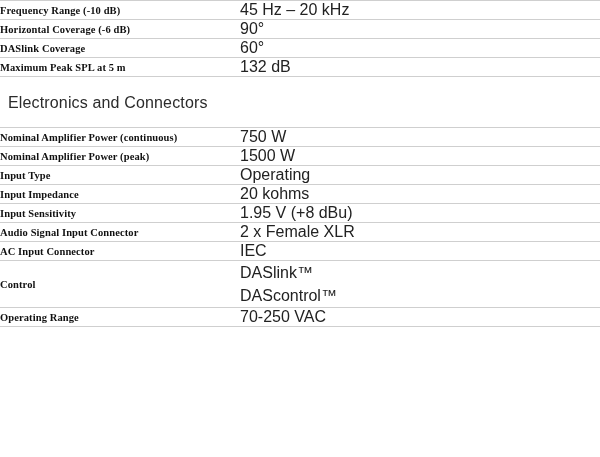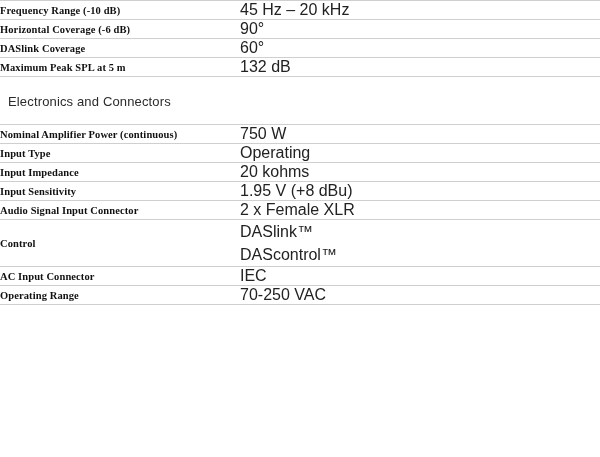--- a/index.html
+++ b/index.html
@@ -46,21 +46,21 @@
     font-weight: normal;
     color: #222222;
   }
   .row {
     border-bottom: 1px solid #cfcfcf;
   }
   .row.first {
     border-top: 1px solid #cfcfcf;
   }
   .section-heading {
-    font-size: 13px;
+    font-size: 16px;
     font-weight: normal;
     color: #2b2b2b;
     padding: 17px 8px 15px 8px;
     letter-spacing: 0.15px;
   }
   .value-multiline {
     line-height: 1.45;
   }
 </style>
 </head>
@@ -91,43 +91,47 @@
 
   <div class="section-heading">Electronics and Connectors</div>
 
   <table class="spec-table">
     <tbody>
       <tr class="row first">
         <td class="cell-label">Nominal Amplifier Power (continuous)</td>
         <td class="cell-value">750 W</td>
       </tr>
       <tr class="row">
+        <td class="cell-label">Nominal Amplifier Power (peak)</td>
+        <td class="cell-value">1500 W</td>
+      </tr>
+      <tr class="row">
         <td class="cell-label">Input Type</td>
         <td class="cell-value">Operating</td>
       </tr>
       <tr class="row">
         <td class="cell-label">Input Impedance</td>
         <td class="cell-value">20 kohms</td>
       </tr>
       <tr class="row">
         <td class="cell-label">Input Sensitivity</td>
         <td class="cell-value">1.95 V (+8 dBu)</td>
       </tr>
       <tr class="row">
         <td class="cell-label">Audio Signal Input Connector</td>
         <td class="cell-value">2 x Female XLR</td>
       </tr>
       <tr class="row">
+        <td class="cell-label">AC Input Connector</td>
+        <td class="cell-value">IEC</td>
+      </tr>
+      <tr class="row">
         <td class="cell-label">Control</td>
         <td class="cell-value value-multiline" style="white-space: pre-line;">DASlink™
 DAScontrol™</td>
-      </tr>
-      <tr class="row">
-        <td class="cell-label">AC Input Connector</td>
-        <td class="cell-value">IEC</td>
       </tr>
       <tr class="row">
         <td class="cell-label">Operating Range</td>
         <td class="cell-value">70-250 VAC</td>
       </tr>
     </tbody>
   </table>
 
 </div>
 

